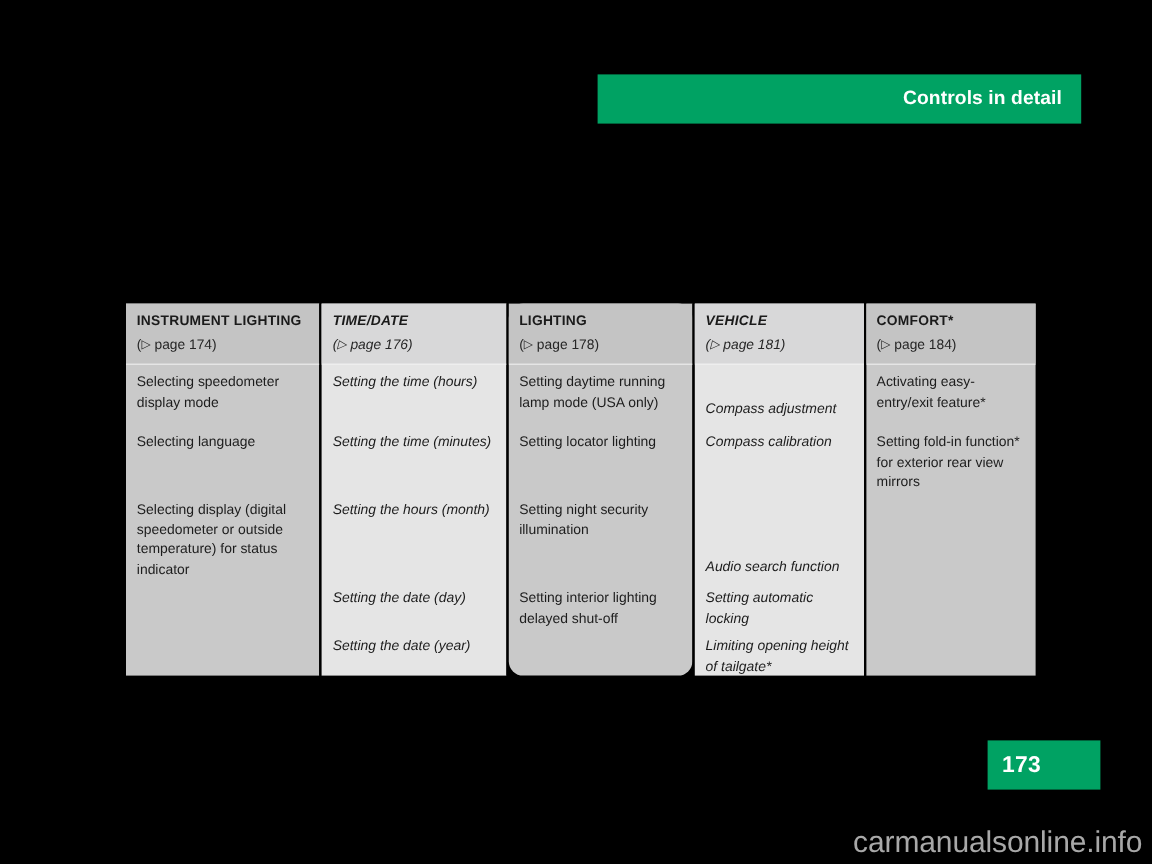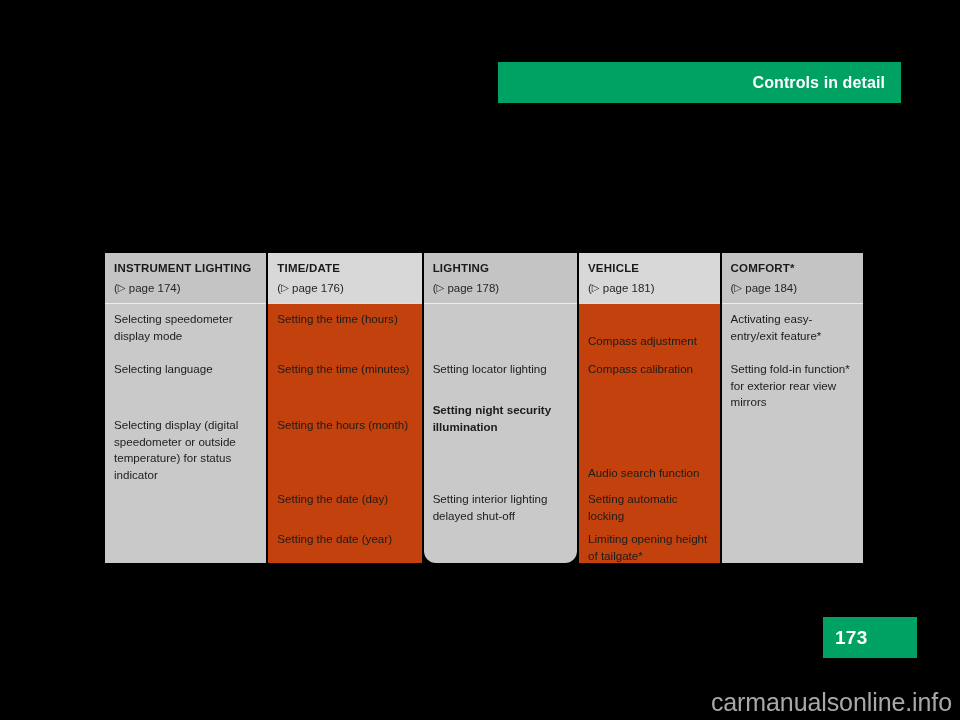--- a/index.html
+++ b/index.html
@@ -48,21 +48,21 @@
     flex-direction: row;
     align-items: stretch;
     background: #000;
   }
   .table-column {
     display: flex;
     flex-direction: column;
     box-sizing: border-box;
   }
   .col-dark  { background: #c9c9c9; }
-  .col-light { background: #c2410c; }
+  .col-light { background: #e5e5e5; font-style: italic; }
 
   
   .w1 { width: 163px; }
   .w2 { width: 155px; }
   .w3 { width: 155px; border-radius: 12px; }
   .w4 { width: 142px; }
   .w5 { width: 143px; }
 
   .col-gap { width: 2px; background: #000000; }
 
@@ -188,22 +188,23 @@
   </div>
   <div class="col-gap"></div>
 
   <div class="table-column col-dark w3">
     <div class="column-header hdr-dark">
       <div class="column-title">LIGHTING</div>
       <div class="column-pageref"><span>(</span><span class="tri-icon">▷</span><span> page 178)</span></div>
     </div>
     <div class="header-rule"></div>
     <div class="column-body">
+      <div class="entry" style="top:7px;">Setting daytime running lamp mode (USA only)</div>
       <div class="entry" style="top:57px;">Setting locator lighting</div>
-      <div class="entry" style="top:98px;font-weight:bold;">Setting night security illumination</div>
+      <div class="entry" style="top:113px;">Setting night security illumination</div>
       <div class="entry" style="top:187px;">Setting interior lighting delayed shut-off</div>
     </div>
   </div>
   <div class="col-gap"></div>
 
   <div class="table-column col-light w4">
     <div class="column-header hdr-light">
       <div class="column-title">VEHICLE</div>
       <div class="column-pageref"><span>(</span><span class="tri-icon">▷</span><span> page 181)</span></div>
     </div>

